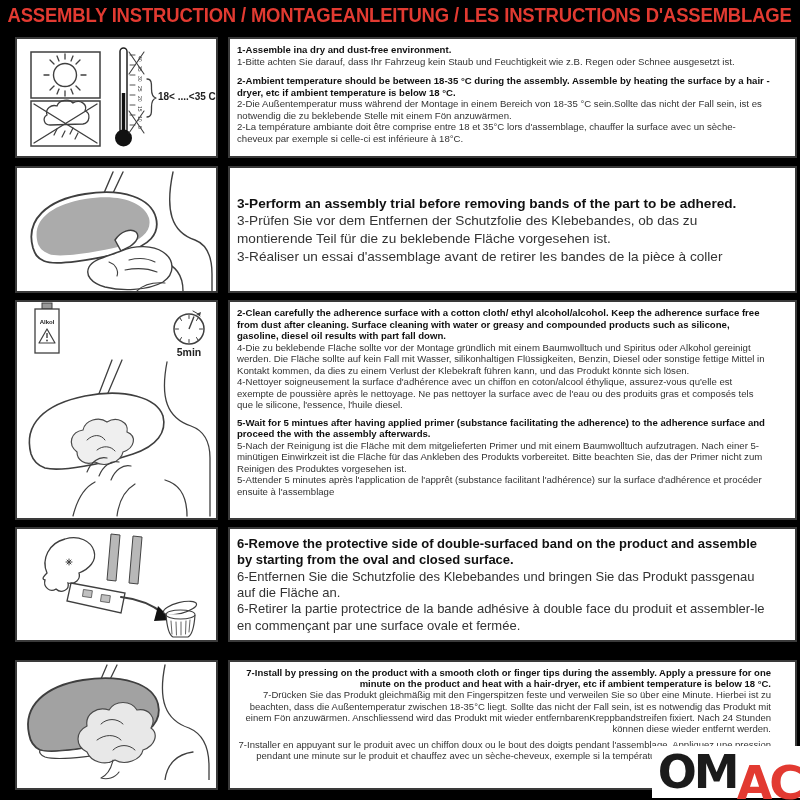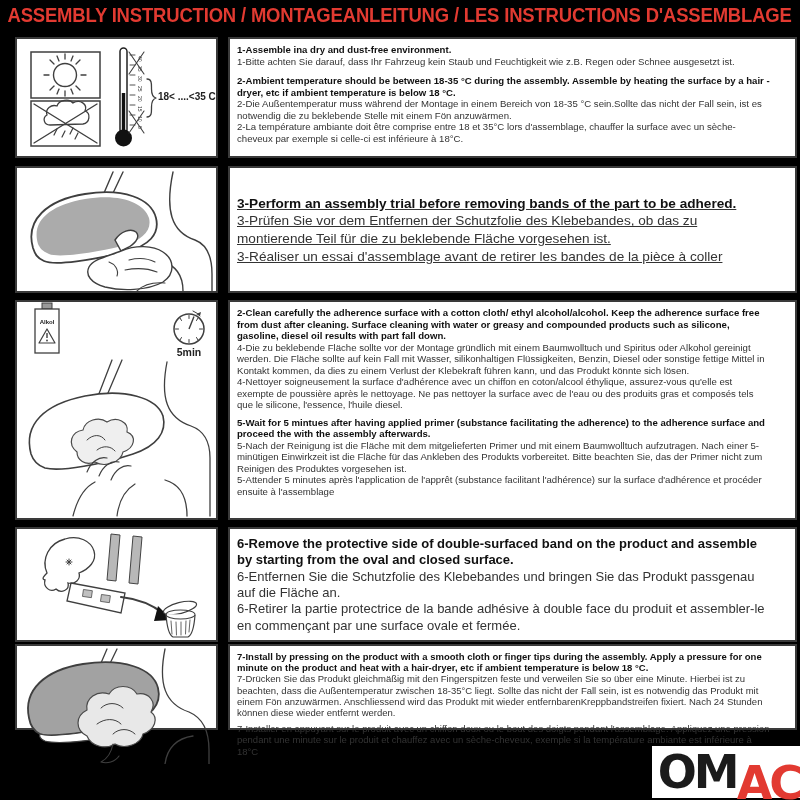--- a/index.html
+++ b/index.html
@@ -18,28 +18,28 @@
     white-space:nowrap;font-size:21px;font-weight:bold;color:var(--red);
     transform:scaleX(.88);transform-origin:center;letter-spacing:-0.2px;
   }
   .cell{position:absolute;box-sizing:border-box;border:2px solid var(--line);background:#fff;}
   .cl{left:15px;width:203px;}
   .cr{left:228px;width:569px;}
   .rA{top:37px;height:121px;}
   .rB{top:166px;height:127px;}
   .rC{top:300px;height:220px;}
   .rD{top:527px;height:115px;}
-  .rE{top:644px;height:86px;}
+  .rE{top:660px;height:130px;text-align:right;}
   .cr{padding:5px 24px 4px 7px;}
   .center-v{display:flex;flex-direction:column;justify-content:center;}
   .b{font-weight:bold;color:var(--ink);}
   .txt-s{font-size:9.6px;line-height:1.2;}
   .txt-s2{font-size:9.5px;line-height:1.18;}
   .txt-m{font-size:13px;line-height:1.26;}
-  .txt-l{font-size:13.6px;line-height:1.3;text-decoration:underline;}
+  .txt-l{font-size:13.6px;line-height:1.3;}
   .gap{height:8px;}
   .gap-sm{height:6px;}
   .mt{margin-top:5px;}
   .overlay-label{position:absolute;color:#222;}
   .therm-label{left:141px;top:52px;font-size:10px;font-weight:600;letter-spacing:0;}
   .clock-label{left:150px;top:44px;width:44px;text-align:center;font-size:10.5px;font-weight:600;color:#222;}
   .illu{position:absolute;inset:0;}
   .logo{
     position:absolute;left:652px;top:746px;width:148px;height:52px;background:#fff;
     display:flex;align-items:center;justify-content:flex-end;

